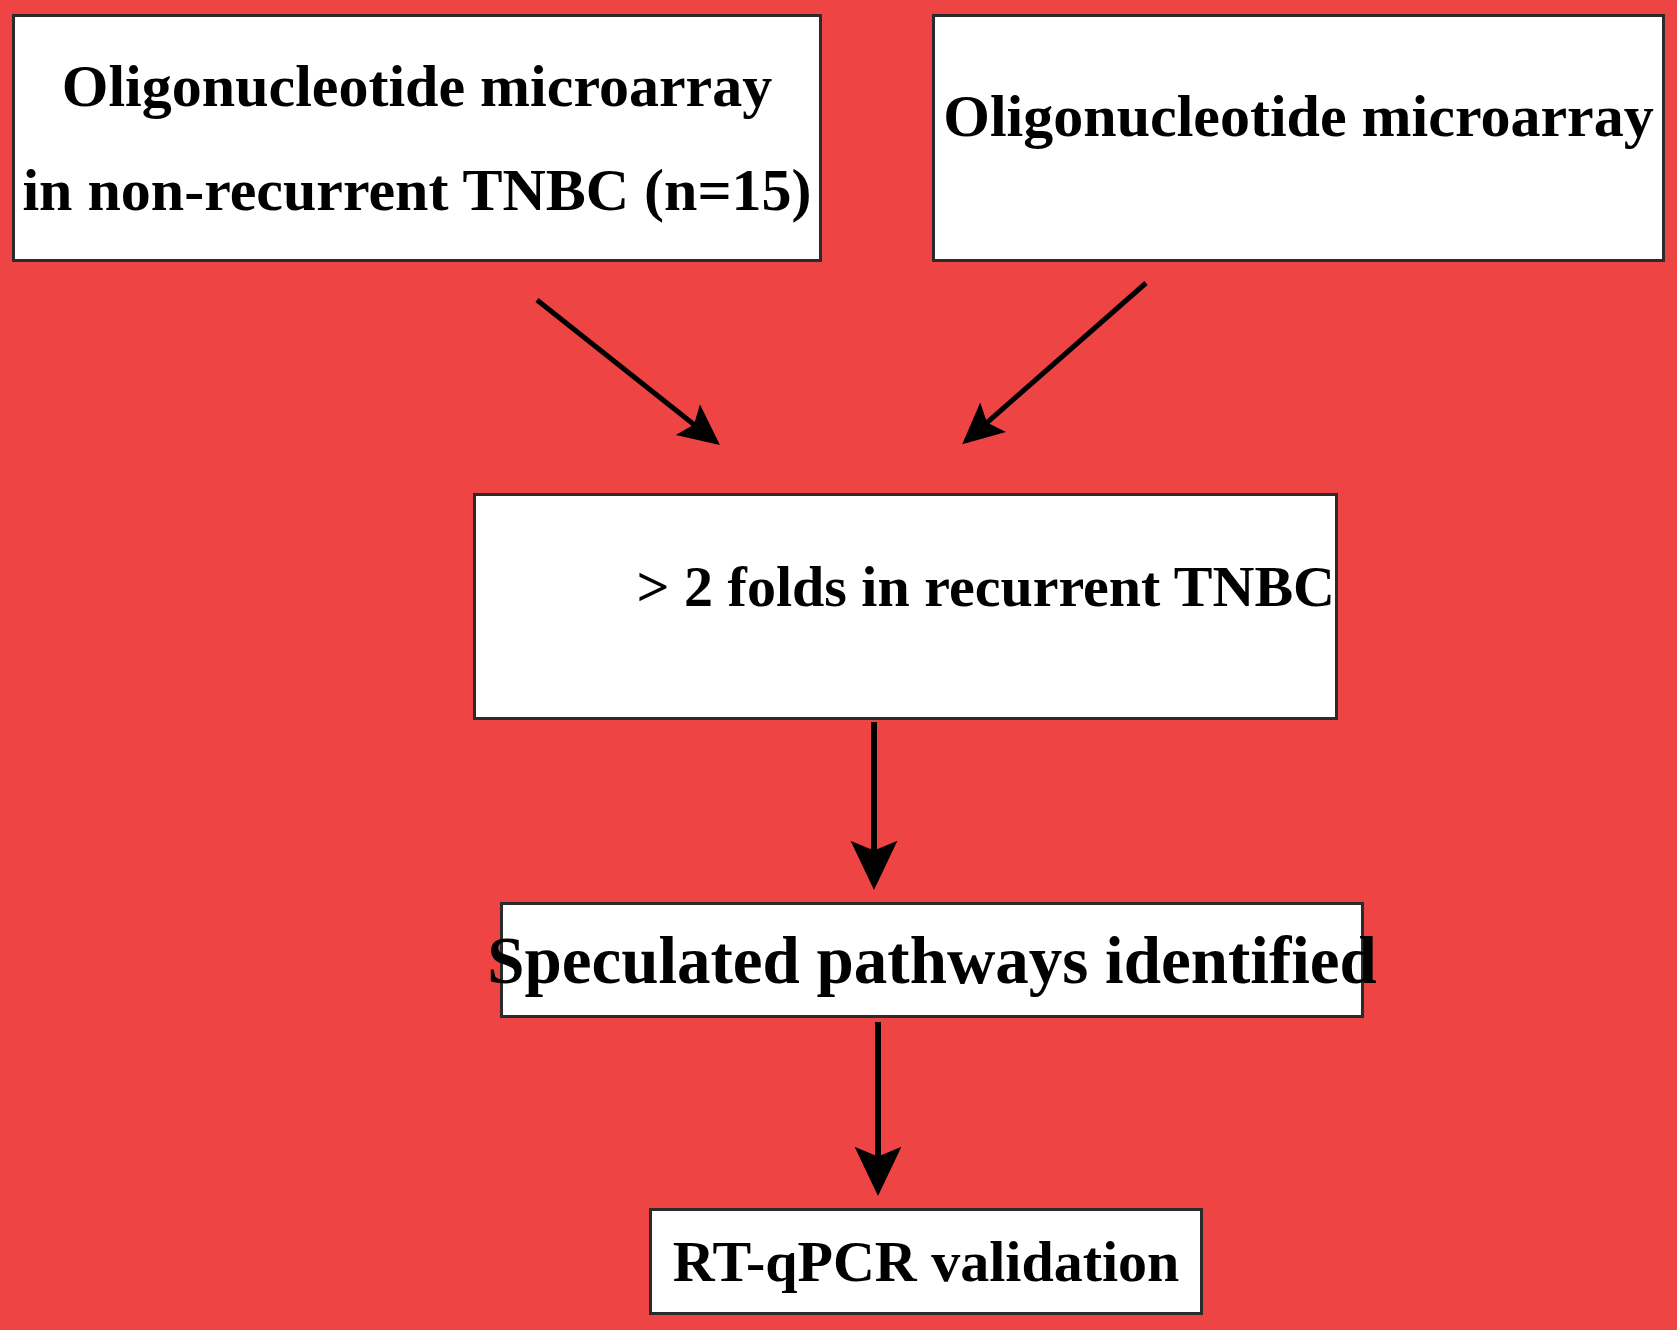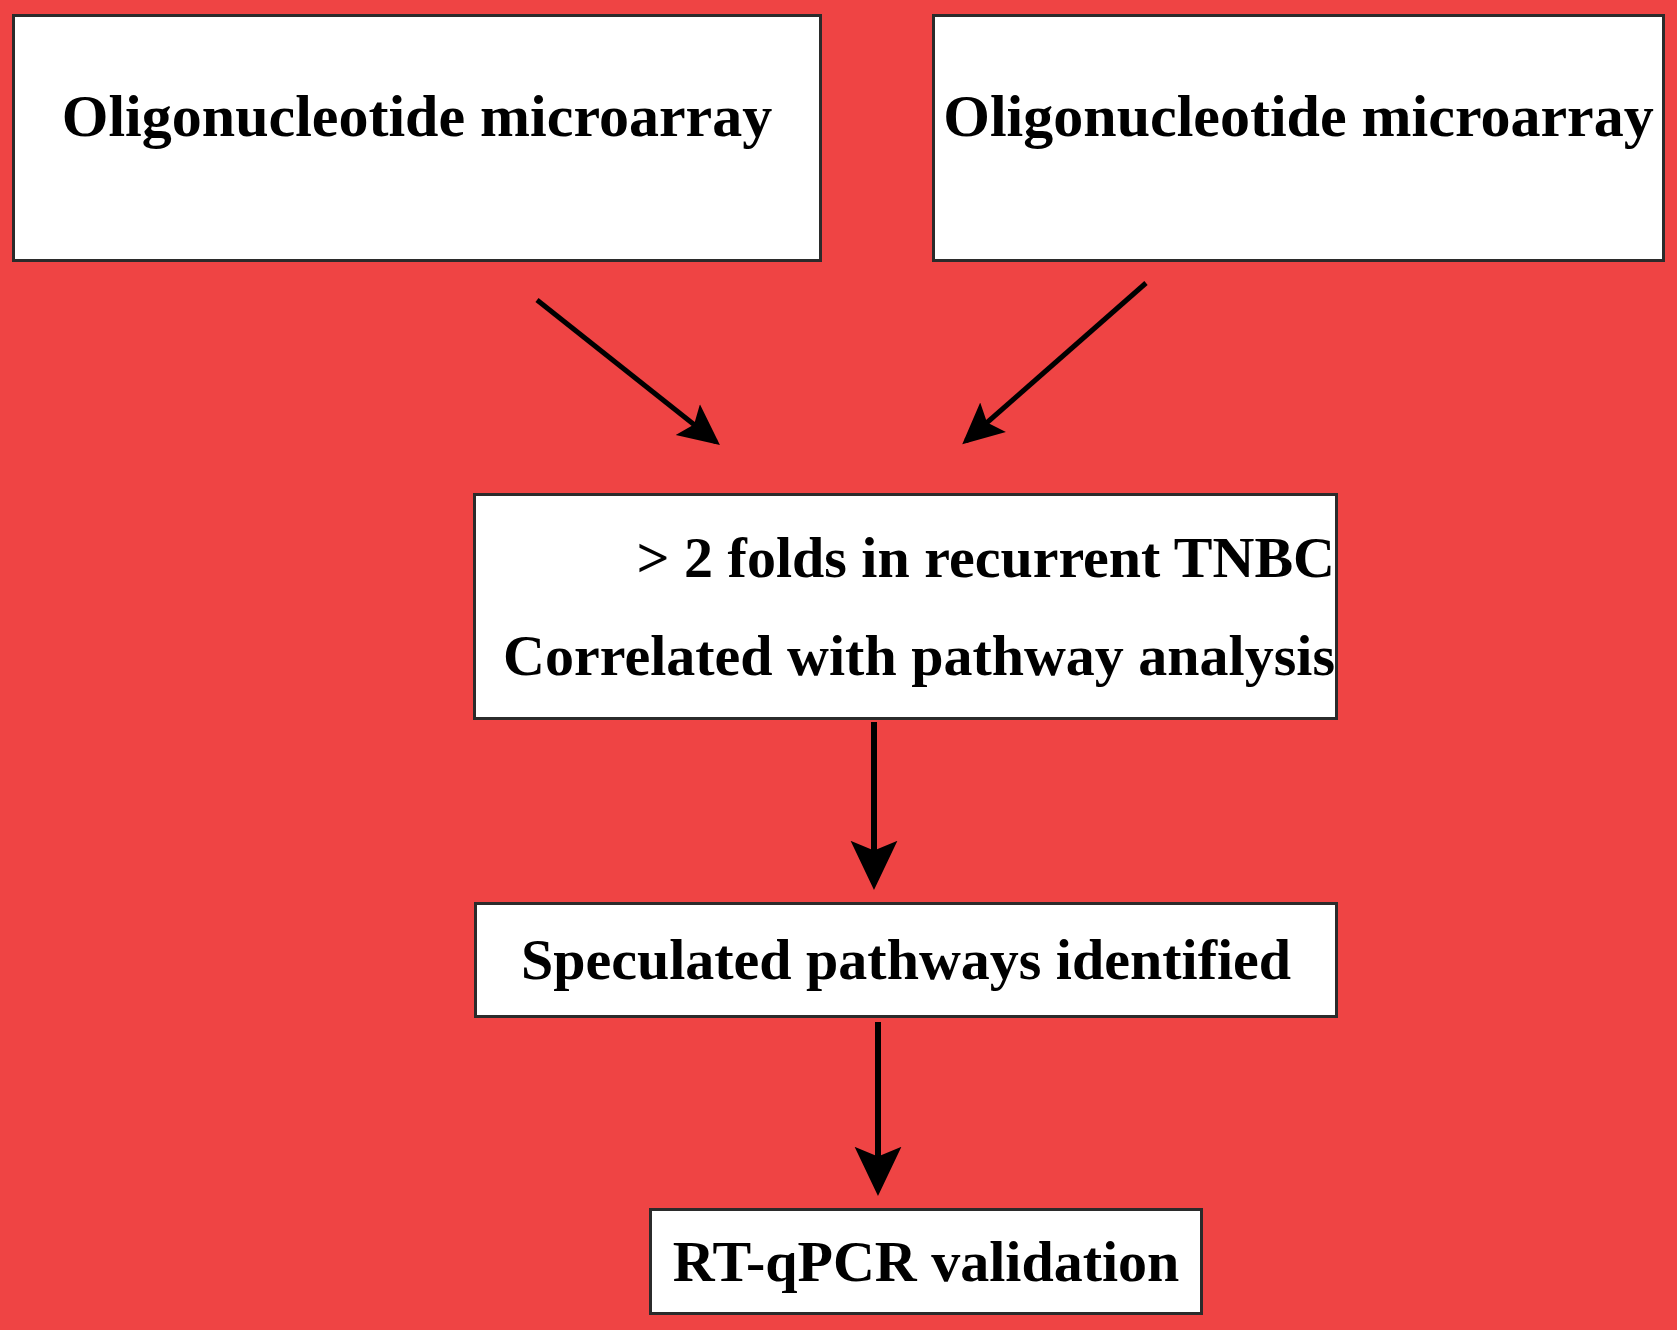--- a/index.html
+++ b/index.html
@@ -49,22 +49,22 @@
   #node-array-recurrent .line:first-child { margin-bottom: 44px; }
 
   #node-fold-filter {
     left: 473px; top: 493px; width: 865px; height: 227px;
     font-size: 58px;
     align-items: flex-end;
   }
   #node-fold-filter .line:first-child { margin-bottom: 40px; }
 
   #node-speculated-pathways {
-    left: 474px; top: 902px; width: 864px; height: 116px;
-    font-size: 58px;
+    left: 500px; top: 902px; width: 864px; height: 116px;
+    font-size: 67px;
   }
 
   #node-rtqpcr-validation {
     left: 649px; top: 1208px; width: 554px; height: 107px;
     font-size: 58px;
   }
 
   
   #connectors {
     position: absolute;
@@ -91,29 +91,29 @@
 
     <line x1="1146" y1="283" x2="966" y2="441" stroke="#000000" stroke-width="5" marker-end="url(#ah)"></line>
 
     <line x1="874" y1="722" x2="874" y2="884" stroke="#000000" stroke-width="6" marker-end="url(#ah)"></line>
 
     <line x1="878" y1="1022" x2="878" y2="1190" stroke="#000000" stroke-width="6" marker-end="url(#ah)"></line>
   </svg>
 
   <div class="node" id="node-array-nonrecurrent">
     <span class="line">Oligonucleotide microarray</span>
+    <span class="line">in non-recurrent TNBC (n=15)</span>
   </div>
 
   <div class="node" id="node-array-recurrent">
     <span class="line">Oligonucleotide microarray</span>
   </div>
 
   <div class="node" id="node-fold-filter">
     <span class="line">&gt; 2 folds in recurrent TNBC</span>
-    <span class="line">Correlated with pathway analysis</span>
   </div>
 
   <div class="node" id="node-speculated-pathways">
     <span class="line">Speculated pathways identified</span>
   </div>
 
   <div class="node" id="node-rtqpcr-validation">
     <span class="line">RT-qPCR validation</span>
   </div>
 

